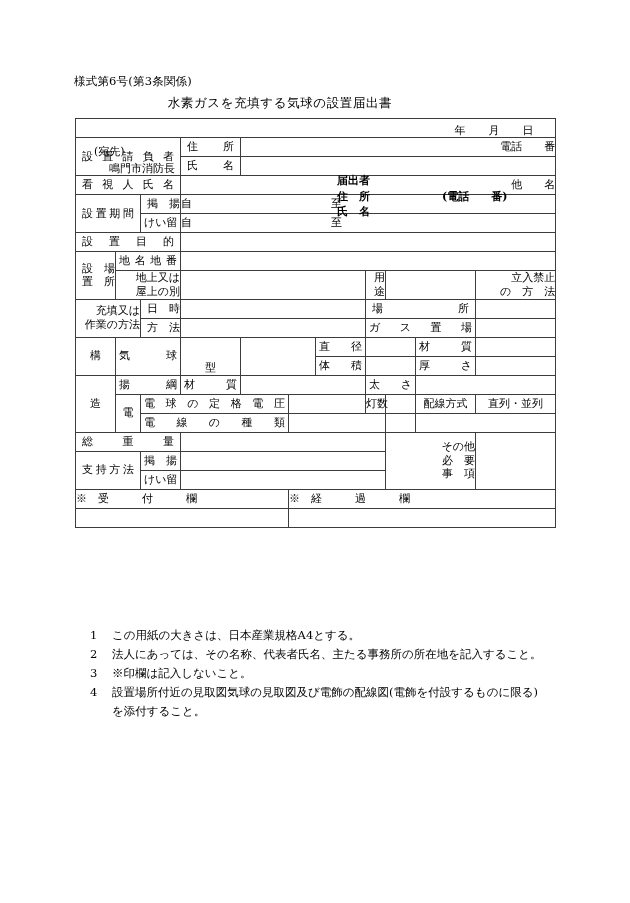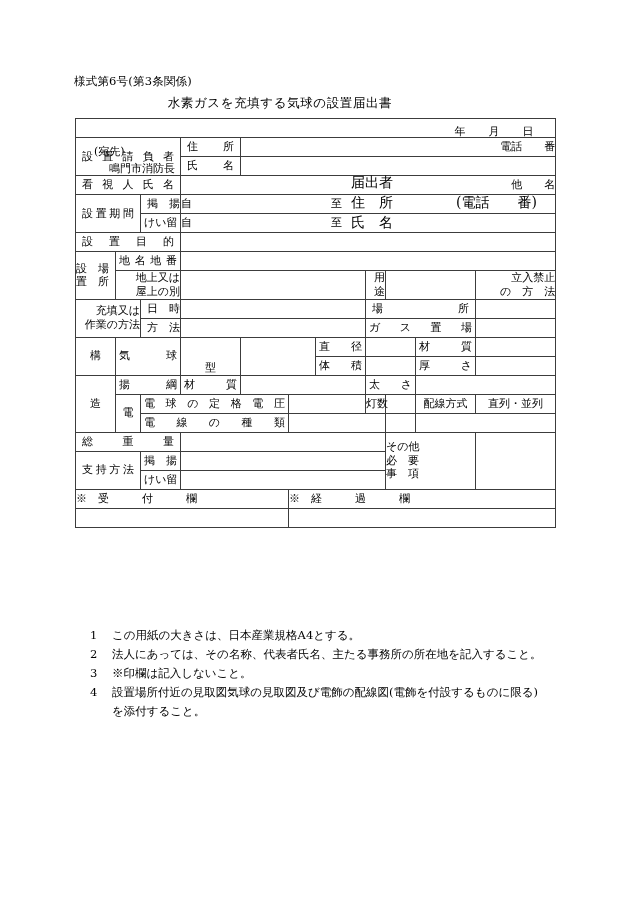--- a/index.html
+++ b/index.html
@@ -88,52 +88,54 @@
   .head-cell {
     height: 100px;
     position: relative;
   }
   .head-date {
     position: absolute;
     right: 10px;
     top: 6px;
     font-size: 11px;
     letter-spacing: 0.5px;
+    font-family: Liberation Mono, monospace;
   }
   .head-date span { display: inline-block; width: 34px; text-align: center; }
   .head-to {
     position: absolute;
     left: 18px;
     top: 26px;
     font-size: 11px;
   }
   .head-to-name {
     position: absolute;
     left: 33px;
     top: 43px;
     font-size: 11px;
   }
   .head-submitter {
     position: absolute;
-    left: 275px;
+    left: 261px;
     top: 54px;
-    font-size: 14px;
+    font-size: 11px;
     line-height: 1.42;
+    font-weight: bold;
   }
   .head-submitter .row2 { position: relative; }
   .head-submitter .tel {
     position: absolute;
     left: 105px;
     top: 0;
     white-space: nowrap;
   }
 
   
   .vlabel {
-    text-align: left;
+    text-align: right;
     line-height: 1.15;
     white-space: nowrap;
   }
 
   .tall-2 { height: 36px; }
 
   
   .box-head { text-align: left; height: 20px; }
   .box-body { height: 58px; }
 

